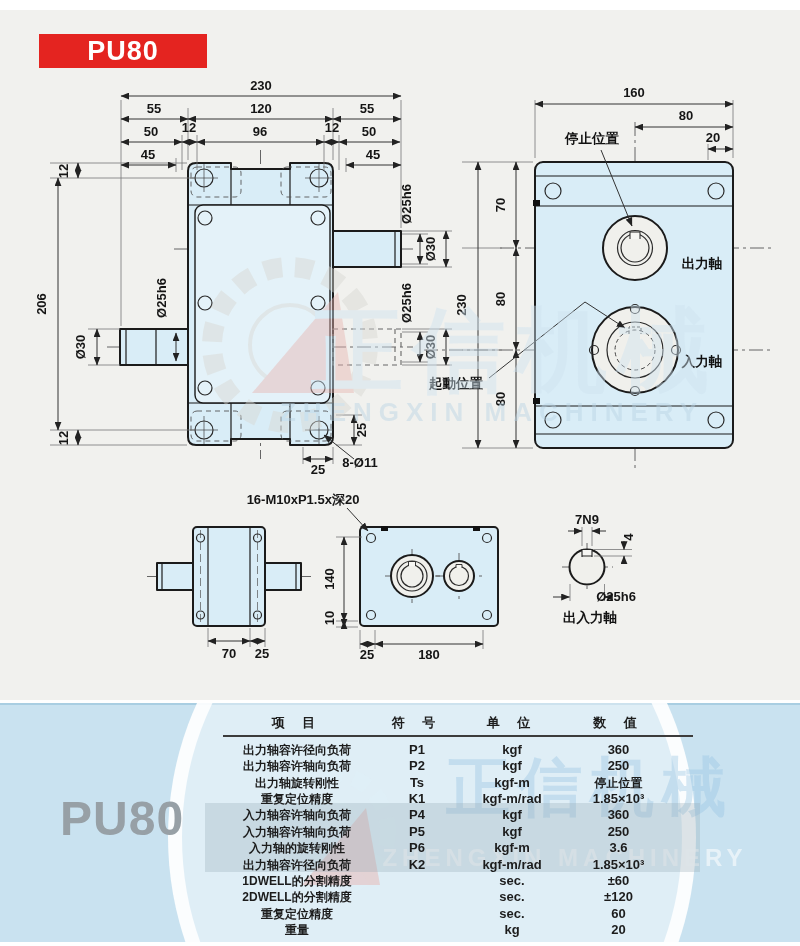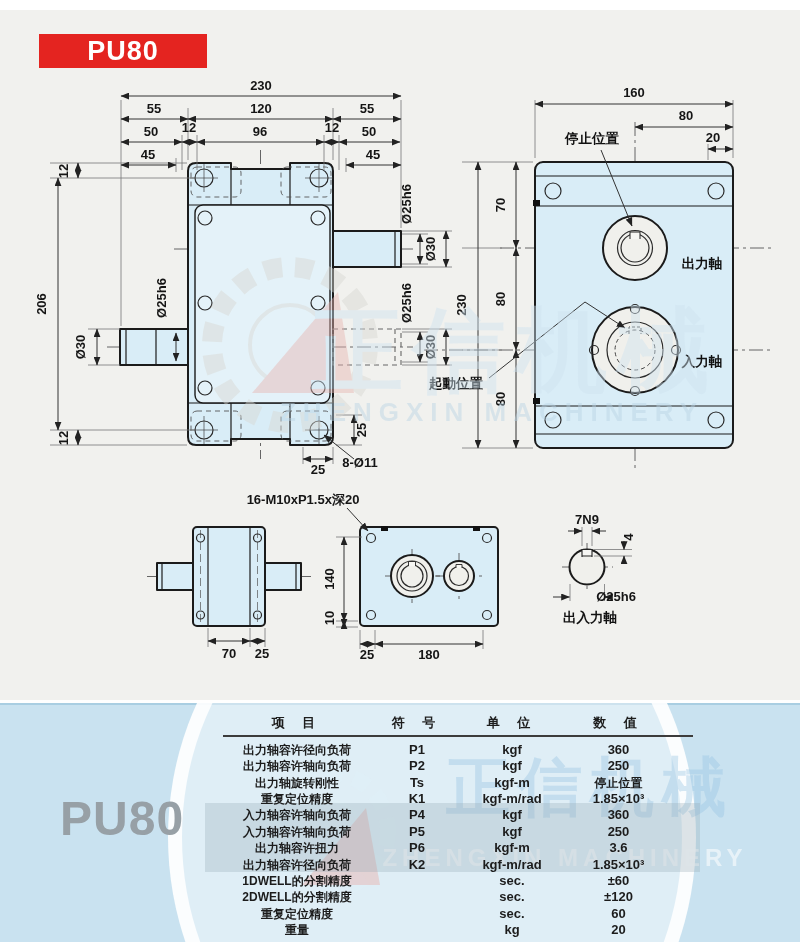--- a/index.html
+++ b/index.html
@@ -434,21 +434,21 @@
           <span class="num">kgf</span>
           <span class="num">360</span>
       </div>
       <div class="trow">
         <span>入力轴容许轴向负荷</span>
           <span class="num">P5</span>
           <span class="num">kgf</span>
           <span class="num">250</span>
       </div>
       <div class="trow">
-        <span>出力轴容许扭力</span>
+        <span>入力轴的旋转刚性</span>
           <span class="num">P6</span>
           <span class="num">kgf-m</span>
           <span class="num">3.6</span>
       </div>
       <div class="trow">
         <span>出力轴容许径向负荷</span>
           <span class="num">K2</span>
           <span class="num">kgf-m/rad</span>
           <span class="num">1.85×10³</span>
       </div>

